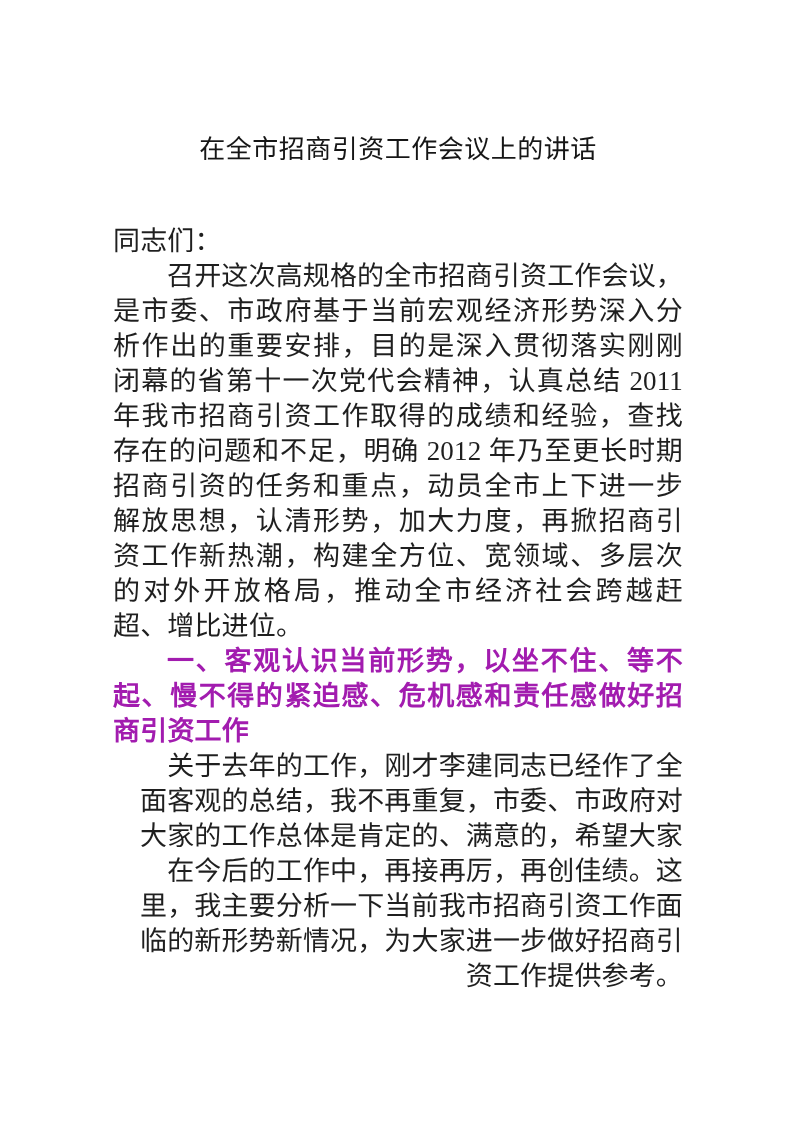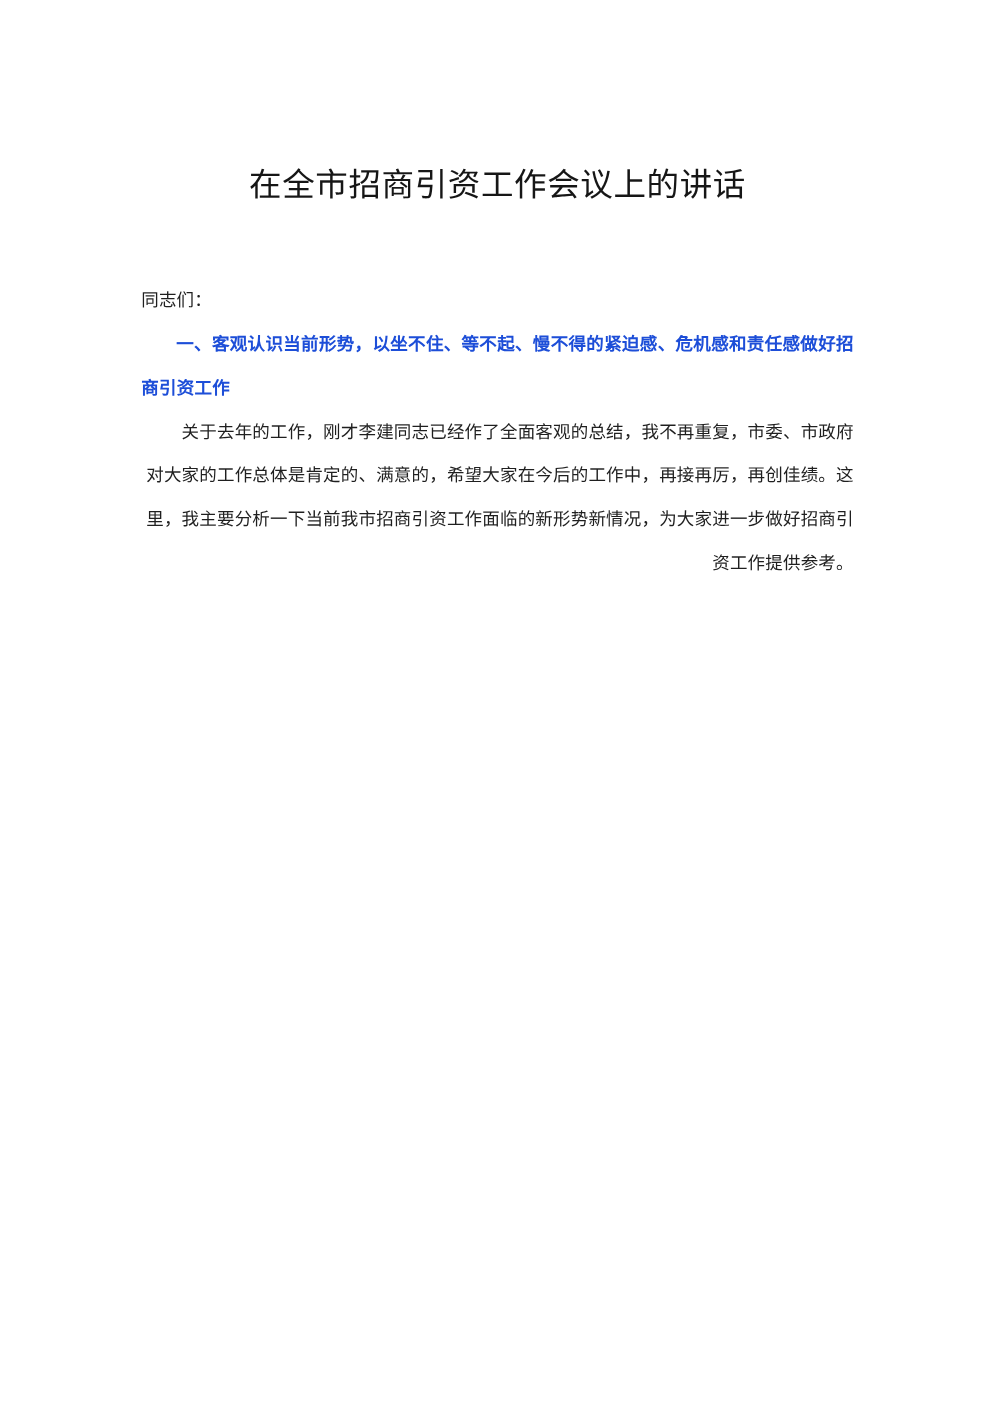--- a/index.html
+++ b/index.html
@@ -45,61 +45,62 @@
     margin: 0;
     padding-top: 132px;
   }
 
   .body-block {
     padding-top: 58px;
   }
 
   p.para {
     font-family: "Liberation Serif", "DejaVu Serif", serif;
-    font-size: 14px;
+    font-size: 27px;
     line-height: 35px;
     margin: 0;
     color: #1f1f1f;
     text-align: justify;
     text-justify: inter-ideograph;
     letter-spacing: 0.15px;
   }
 
   p.salutation {
     text-indent: 0;
   }
 
   p.indent {
     text-indent: 2em;
   }
 
   p.heading {
     font-weight: 700;
     text-indent: 2em;
     letter-spacing: 0.2px;
-    color: #1d4ed8;
+    color: #a21caf;
   }
 
   
   p.para:last-child {
     text-align: right;
   }
 </style>
 </head>
 <body>
 
 <div class="page">
   <div class="content">
 
     <h1 class="doc-title">在全市招商引资工作会议上的讲话</h1>
 
     <div class="body-block">
 
       <p class="para salutation">同志们：</p>
 
+      <p class="para indent">召开这次高规格的全市招商引资工作会议，是市委、市政府基于当前宏观经济形势深入分析作出的重要安排，目的是深入贯彻落实刚刚闭幕的省第十一次党代会精神，认真总结 2011 年我市招商引资工作取得的成绩和经验，查找存在的问题和不足，明确 2012 年乃至更长时期招商引资的任务和重点，动员全市上下进一步解放思想，认清形势，加大力度，再掀招商引资工作新热潮，构建全方位、宽领域、多层次的对外开放格局，推动全市经济社会跨越赶超、增比进位。</p>
 
 
       <p class="para heading">一、客观认识当前形势，以坐不住、等不起、慢不得的紧迫感、危机感和责任感做好招商引资工作</p>
 
       <p class="para indent">关于去年的工作，刚才李建同志已经作了全面客观的总结，我不再重复，市委、市政府对大家的工作总体是肯定的、满意的，希望大家在今后的工作中，再接再厉，再创佳绩。这里，我主要分析一下当前我市招商引资工作面临的新形势新情况，为大家进一步做好招商引资工作提供参考。</p>
 
     </div>
   </div>
 </div>
 

